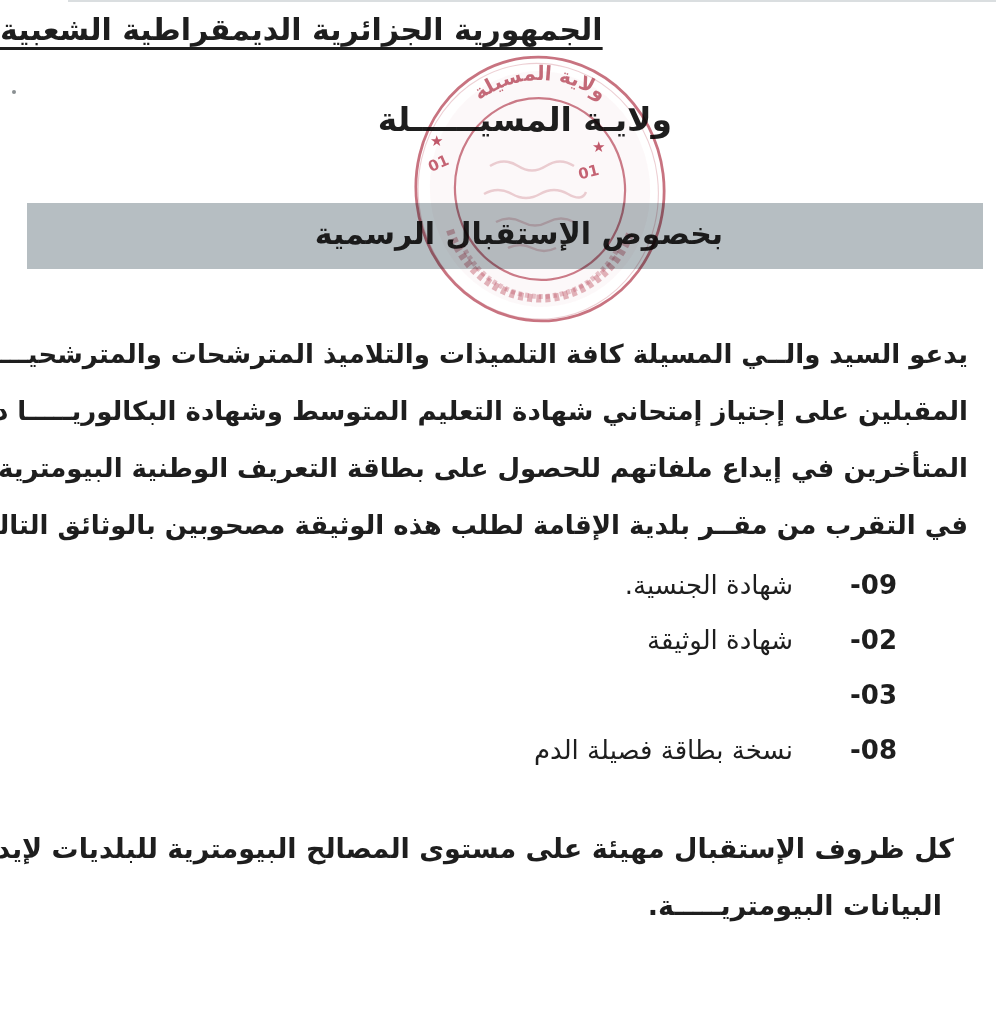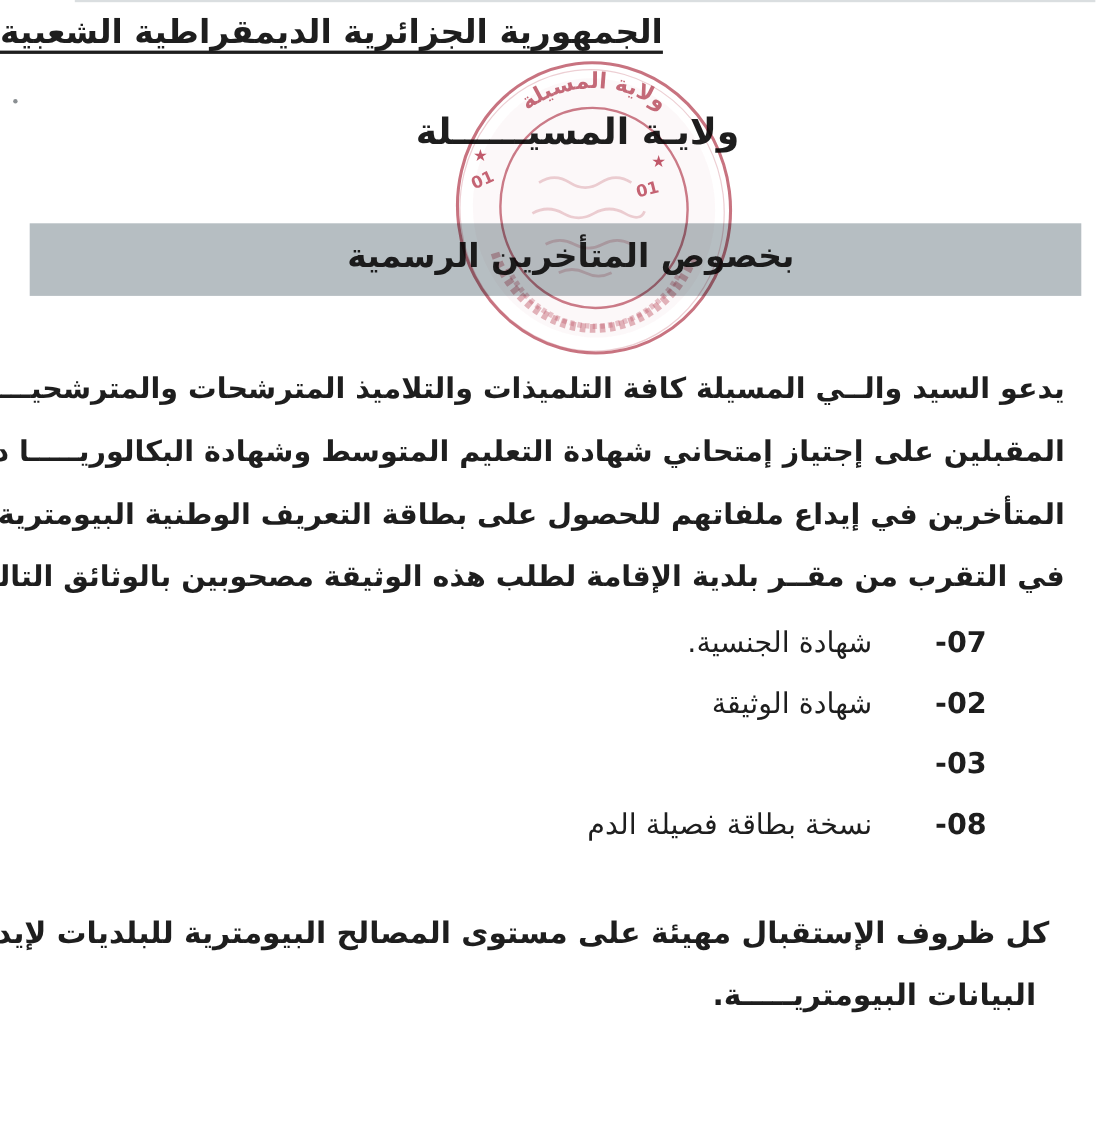--- a/index.html
+++ b/index.html
@@ -97,33 +97,33 @@
   </g>
   <g fill="none" stroke="#b54355" stroke-width="2.5" opacity="0.28">
     <path d="M 86,118 q 14,-9 28,0 t 28,0 t 28,0"></path>
     <path d="M 80,146 q 14,-8 28,0 t 28,0 t 28,0 t 18,-2"></path>
     <path d="M 92,174 q 13,-7 26,0 t 26,0 t 26,0"></path>
     <path d="M 104,200 q 12,-6 24,0 t 24,0"></path>
   </g>
 </svg>
 
 <div class="banner">
-  <div class="banner-label">بخصوص المتأخرين الرسمية</div>
+  <div class="banner-label">بخصوص الإستقبال الرسمية</div>
 </div>
 
 <div class="body-par">
   <div class="body-line">يدعو السيد والــي المسيلة كافة التلميذات والتلاميذ المترشحات والمترشحيـــــن</div>
   <div class="body-line">المقبلين على إجتياز إمتحاني شهادة التعليم المتوسط وشهادة البكالوريـــــا دورة 2022</div>
   <div class="body-line">المتأخرين في إيداع ملفاتهم للحصول على بطاقة التعريف الوطنية البيومترية،إلى الإسراع</div>
   <div class="body-line">في التقرب من مقــر بلدية الإقامة لطلب هذه الوثيقة مصحوبين بالوثائق التاليـــــة:</div>
 </div>
 
 <div class="doc-list">
   <div class="doc-item">
-    <span class="doc-num">-07</span>
+    <span class="doc-num">-09</span>
     <span class="doc-text">شهادة الجنسية.</span>
   </div>
   <div class="doc-item">
     <span class="doc-num">-02</span>
     <span class="doc-text">شهادة الوثيقة</span>
   </div>
   <div class="doc-item">
     <span class="doc-num">-03</span>
   </div>
   <div class="doc-item">

